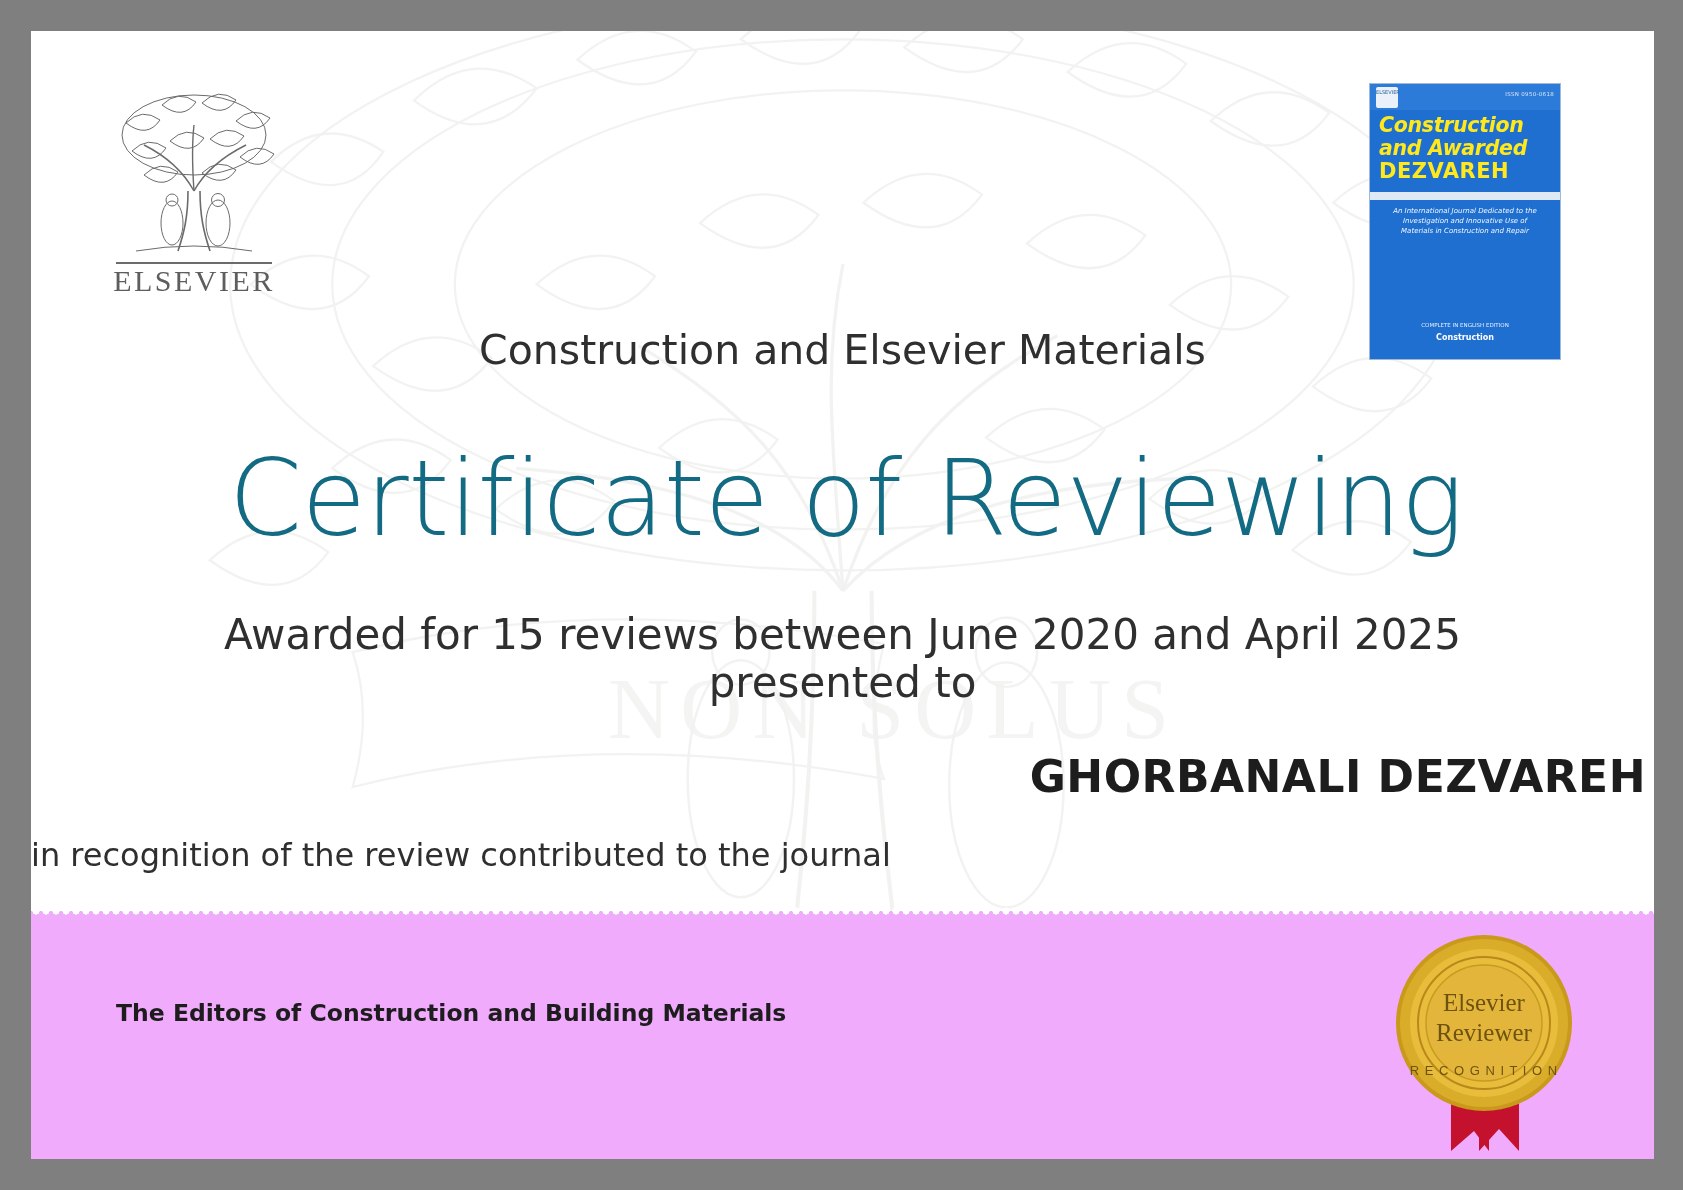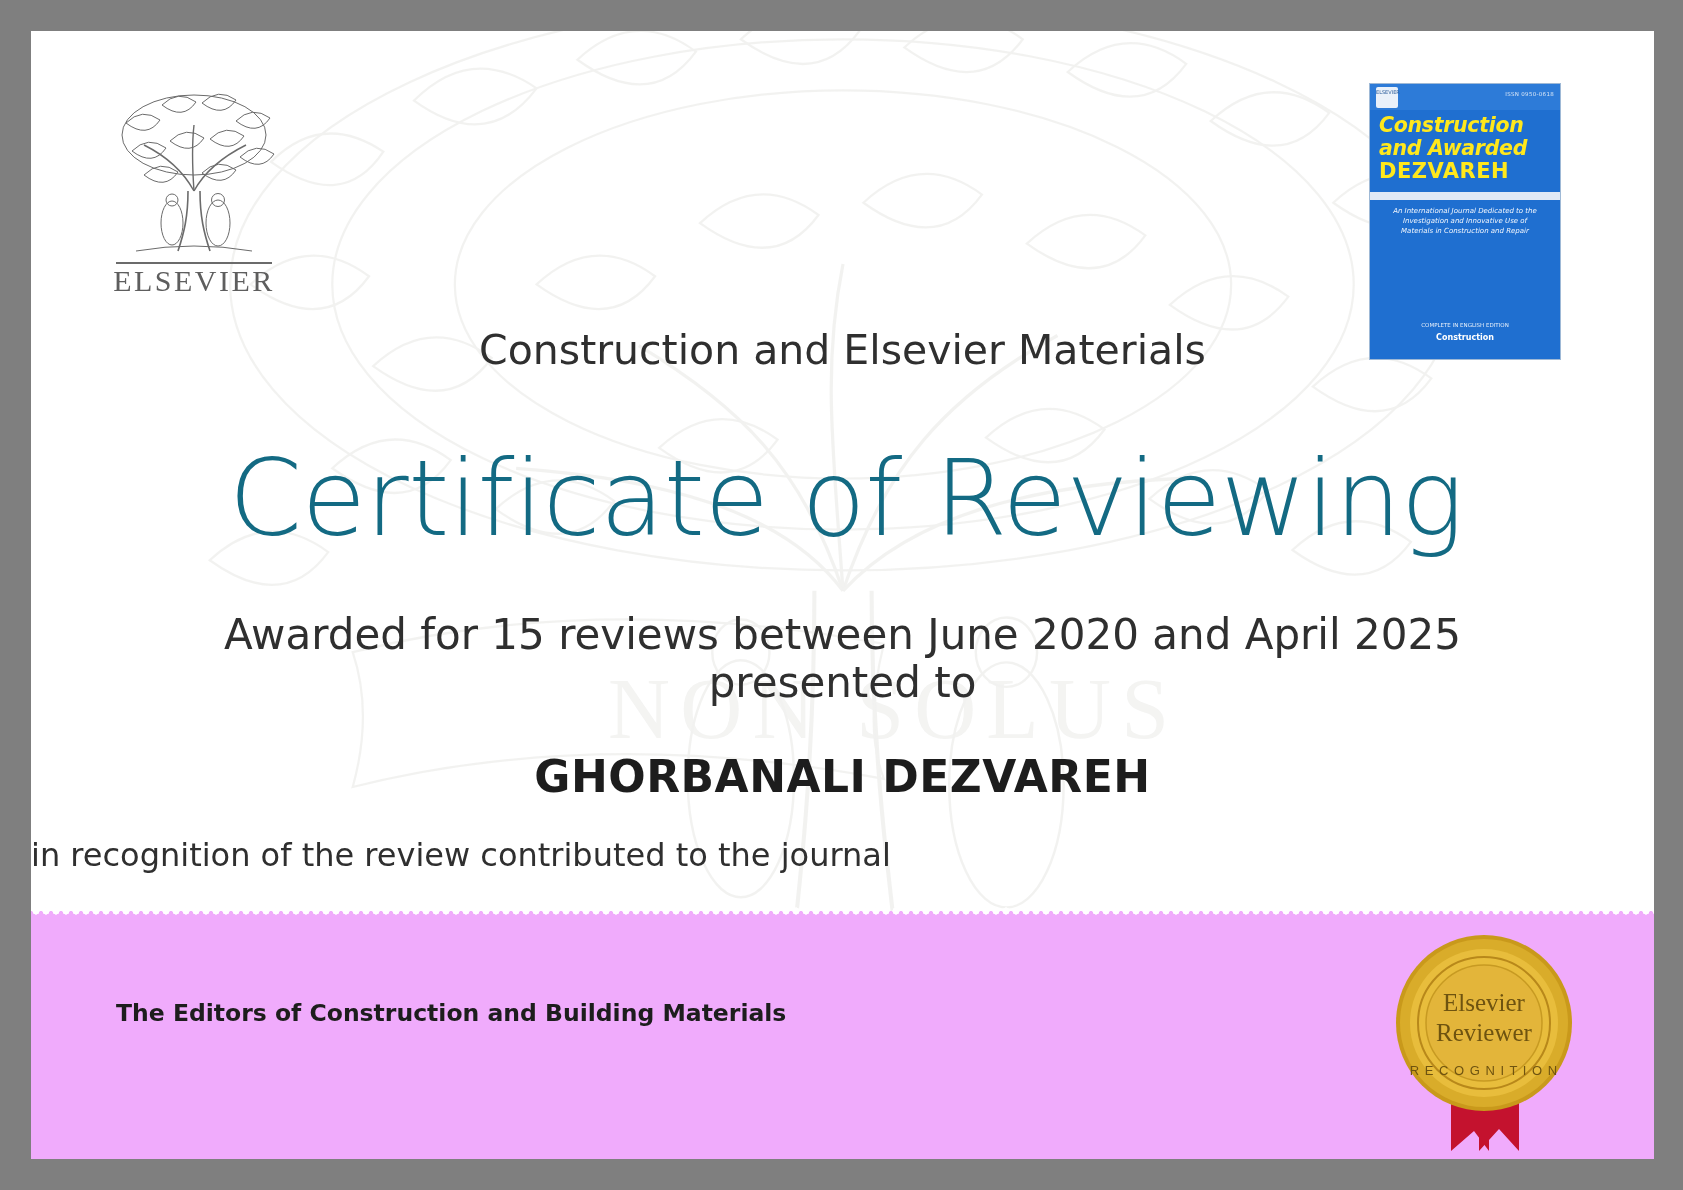--- a/index.html
+++ b/index.html
@@ -178,23 +178,23 @@
     top: 580px;
     text-align: center;
     font-size: 42px;
     line-height: 48px;
     color: #2f2f2f;
     font-family: "DejaVu Sans", sans-serif;
   }
 
   .recipient {
     position: absolute;
-    left: 0; right: 0;
+    left: 0; right: 8px;
     top: 720px;
-    text-align: center;
+    text-align: right;
     font-size: 44px;
     font-weight: bold;
     letter-spacing: 0.5px;
     color: #1d1d1d;
     font-family: "DejaVu Sans", sans-serif;
   }
 
   .recognition-line {
     position: absolute;
     left: 0; right: 0;

